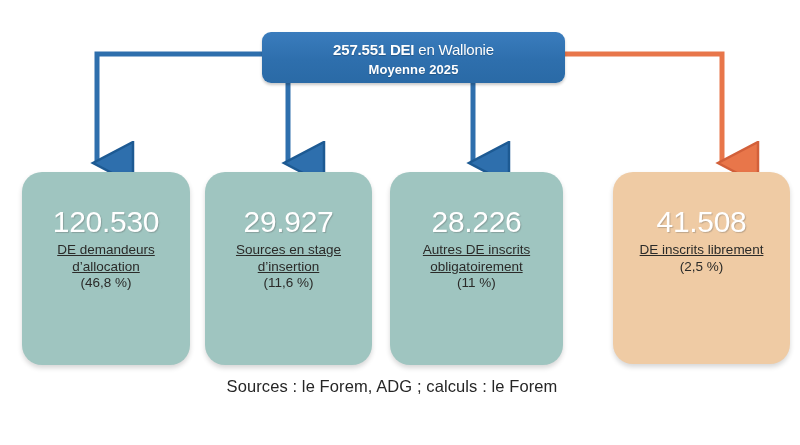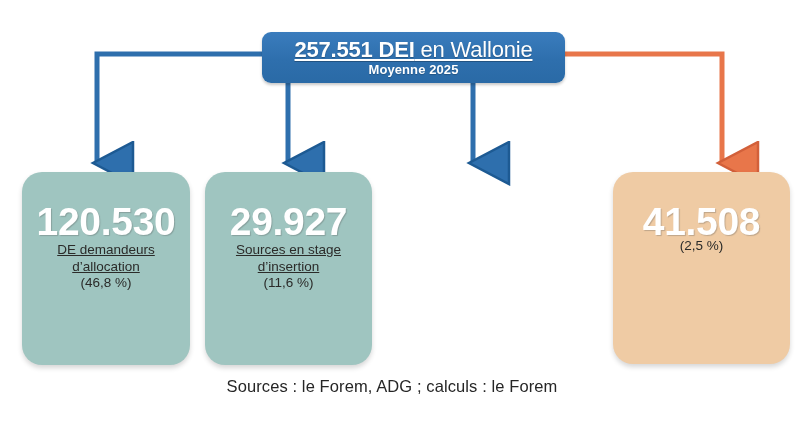--- a/index.html
+++ b/index.html
@@ -39,26 +39,25 @@
     background: linear-gradient(180deg, #3a7cbd 0%, #2e6fad 55%, #2a6aa6 100%);
     box-shadow: 0 2px 3px rgba(0,0,0,0.22);
     display: flex;
     flex-direction: column;
     align-items: center;
     justify-content: center;
     z-index: 5;
   }
   .header-title {
     color: #ffffff;
-    font-size: 22px;
+    font-size: 15px;
     line-height: 22px;
     letter-spacing: -0.2px;
     white-space: nowrap;
     text-shadow: 0 1px 1px rgba(0,0,0,0.25);
-    text-decoration: underline;
   }
   .header-title .bold-part {
     font-weight: bold;
   }
   .header-sub {
     color: #ffffff;
     font-size: 13px;
     font-weight: bold;
     line-height: 15px;
     margin-top: 1px;
@@ -83,22 +82,22 @@
   }
   .card.teal {
     background: #9fc5c0;
   }
   .card.orange {
     background: #efcba4;
     top: 172px;
     height: 192px;
   }
   .card-value {
-    font-size: 39px;
-    font-weight: bold;
+    font-size: 30px;
+    font-weight: normal;
     color: #ffffff;
     line-height: 32px;
     letter-spacing: -0.3px;
     text-shadow: 1px 1px 1px rgba(80,80,80,0.30);
     white-space: nowrap;
   }
   .card-label {
     margin-top: 4px;
     font-size: 13.5px;
     line-height: 16.5px;
@@ -167,21 +166,27 @@
     <div class="card-label">DE demandeurs d’allocation</div>
     <div class="card-pct">(46,8 %)</div>
   </div>
 
   <div class="card teal" id="card-1">
     <div class="card-value">29.927</div>
     <div class="card-label">Sources en stage d’insertion</div>
     <div class="card-pct">(11,6 %)</div>
   </div>
 
+  <div class="card teal" id="card-2">
+    <div class="card-value">28.226</div>
+    <div class="card-label">Autres DE inscrits obligatoirement</div>
+    <div class="card-pct">(11 %)</div>
+  </div>
 
   <div class="card orange" id="card-3">
     <div class="card-value">41.508</div>
+    <div class="card-label">DE inscrits librement</div>
     <div class="card-pct">(2,5 %)</div>
   </div>
 
   <div class="footnote">Sources : le Forem, ADG ; calculs : le Forem</div>
 
 </div>
 
 </body></html>

